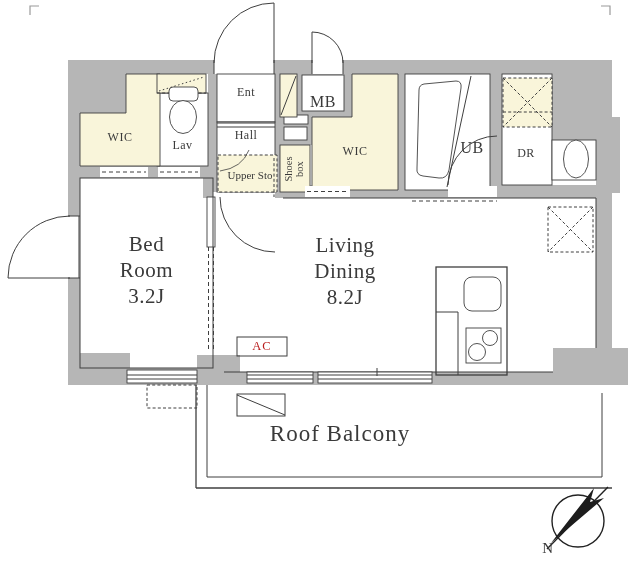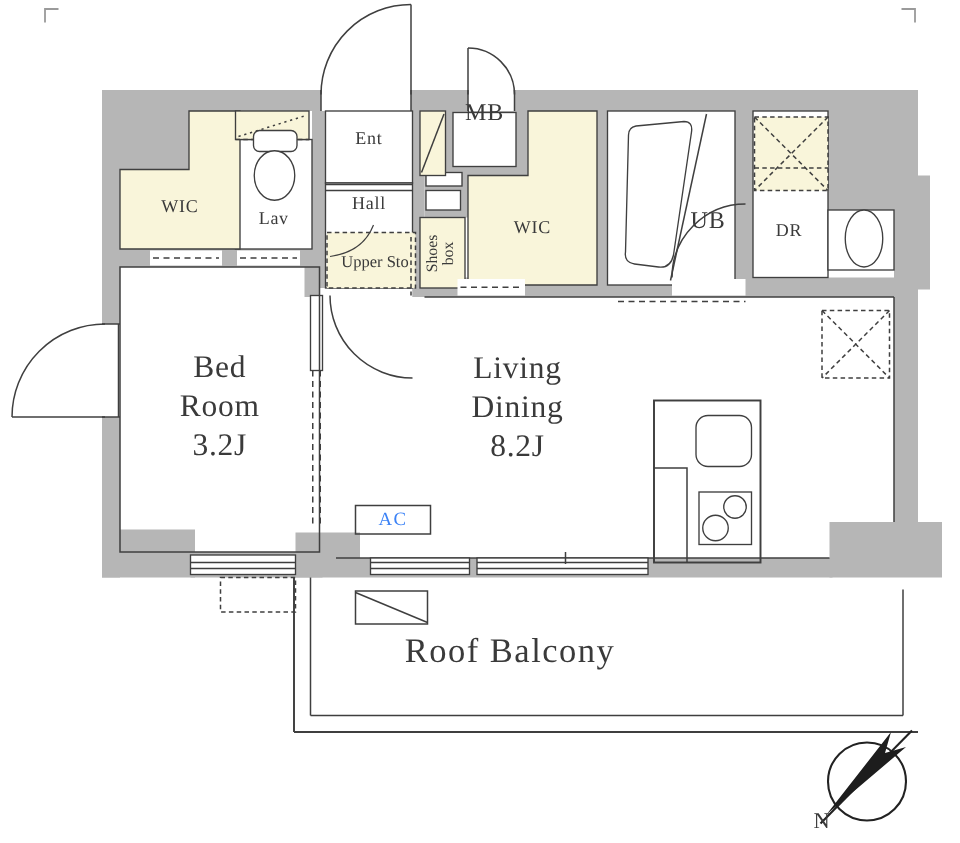--- a/index.html
+++ b/index.html
@@ -7,21 +7,21 @@
     position:relative;width:640px;height:562px;overflow:hidden;
     background:var(--background,#fff);
     font-family:"Liberation Serif","DejaVu Serif",serif;
   }
   .plan svg{position:absolute;left:0;top:0;}
   .lbl{
     position:absolute;text-align:center;line-height:1.15;
     color:#3a3a3a;letter-spacing:.5px;white-space:nowrap;
   }
   .f17{font-size:12px;} .f16{font-size:16px;} .f21{font-size:21px;line-height:26px;letter-spacing:.5px;}
-  .f11{font-size:11px;letter-spacing:0;} .f12{font-size:12.5px;color:#3b82f6;letter-spacing:1px;}
+  .f11{font-size:11px;letter-spacing:0;} .f12{font-size:12.5px;color:#b91c1c;letter-spacing:1px;}
   .f19{font-size:23px;letter-spacing:1px;} .f15{font-size:15px;}
   .shoes{
     font-size:10.5px;line-height:11px;letter-spacing:0;
     transform:rotate(-90deg);transform-origin:50% 50%;
   }
   
   .wall{fill:var(--wall,#b6b6b6);}
   .rm{fill:#ffffff;stroke:#3f3f3f;stroke-width:.9;}
   .cr{fill:var(--accent-cream,#f9f5da);stroke:#3f3f3f;stroke-width:.9;}
   .crd{fill:var(--accent-cream,#f9f5da);stroke:#3f3f3f;stroke-width:1;stroke-dasharray:3 2.2;}
@@ -212,21 +212,21 @@
 
   <div class="lbl f17" style="left:80px;top:131px;width:80px;">WIC</div>
   <div class="lbl f17" style="left:157px;top:139px;width:51px;">Lav</div>
   <div class="lbl f17" style="left:217px;top:86px;width:58px;">Ent</div>
   <div class="lbl f17" style="left:217px;top:129px;width:58px;">Hall</div>
   <div class="lbl f11" style="left:218px;top:169px;width:64px;">Upper Sto</div>
   <div class="lbl shoes" style="left:269px;top:157px;width:52px;height:24px;">
     <span style="display:block;">Shoes</span>
     <span style="display:block;">box</span>
   </div>
-  <div class="lbl f16" style="left:302px;top:67px;width:42px;">MB</div>
+  <div class="lbl f16" style="left:302px;top:93px;width:42px;">MB</div>
   <div class="lbl f17" style="left:312px;top:145px;width:86px;">WIC</div>
   <div class="lbl f16" style="left:450px;top:139px;width:44px;">UB</div>
   <div class="lbl f17" style="left:500px;top:147px;width:52px;">DR</div>
 
   <div class="lbl f21" style="left:80px;top:231px;width:133px;">
     <span style="display:block;">Bed</span>
     <span style="display:block;">Room</span>
     <span style="display:block;">3.2J</span>
   </div>
 

